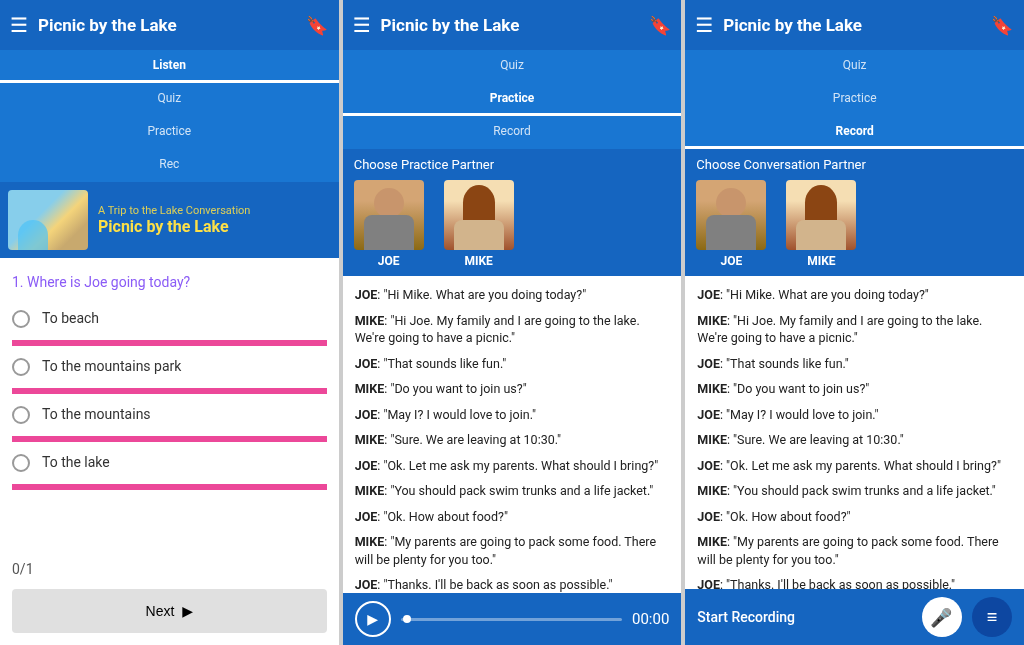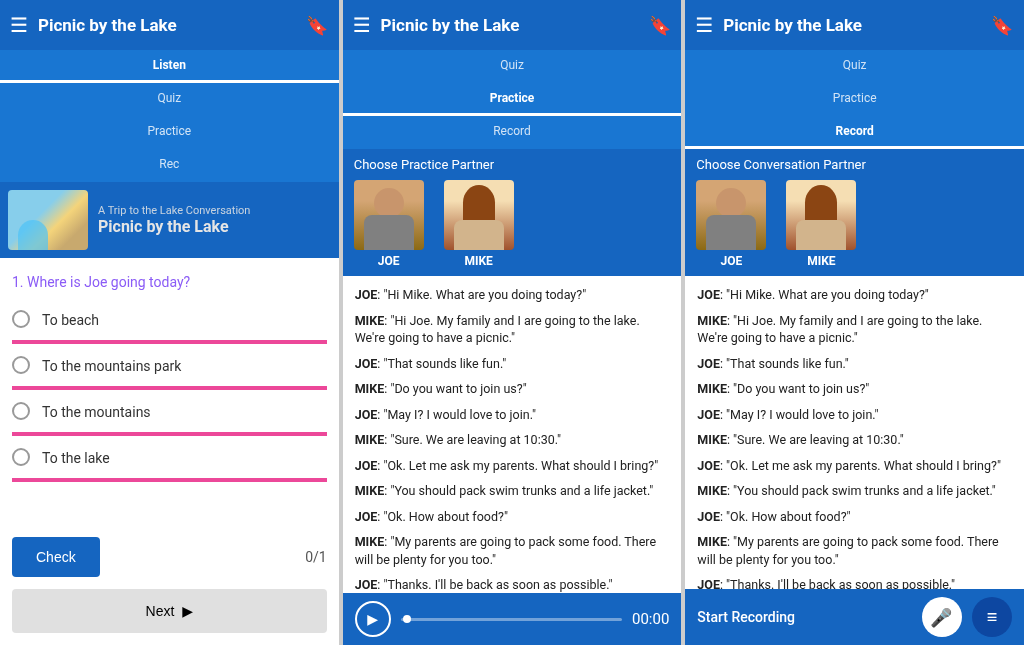--- a/index.html
+++ b/index.html
@@ -96,44 +96,44 @@
     .quiz-image-thumb::after {
       content: '';
       position: absolute;
       bottom: 0; left: 10px;
       width: 30px; height: 30px;
       background: #4FC3F7;
       border-radius: 50% 50% 0 0;
       opacity: 0.7;
     }
     .quiz-image-text {
-      color: #e5e5e5;
+      color: #fde047;
     }
     .quiz-image-text .subtitle {
       font-size: 11px;
       opacity: 0.85;
     }
     .quiz-image-text .title {
       font-size: 16px;
       font-weight: bold;
     }
     .question-text {
       padding: 16px 12px 8px;
       font-size: 14px;
       color: #8b5cf6;
     }
     .options-list {
       padding: 0 12px;
       flex: 1;
     }
     .option-item {
       display: flex;
-      align-items: flex-end;
+      align-items: flex-start;
       padding: 12px 0;
-      border-bottom: 4px solid #ec4899;
+      border-bottom: 6px solid #ec4899;
       cursor: pointer;
     }
     .radio-circle {
       width: 18px;
       height: 18px;
       border-radius: 50%;
       border: 2px solid #999;
       margin-right: 12px;
       flex-shrink: 0;
     }
@@ -400,21 +400,20 @@
       <div class="option-item">
         <div class="radio-circle"></div>
         <span class="option-label">To the mountains</span>
       </div>
       <div class="option-item">
         <div class="radio-circle"></div>
         <span class="option-label">To the lake</span>
       </div>
     </div>
     <div class="quiz-footer">
-      <button class="check-btn">Check</button>
       <span class="score-text">0/1</span>
     </div>
     <div class="next-btn-container">
       <button class="next-btn">
         <span>Next</span>
         <span>▶</span>
       </button>
     </div>
   </div>
 

